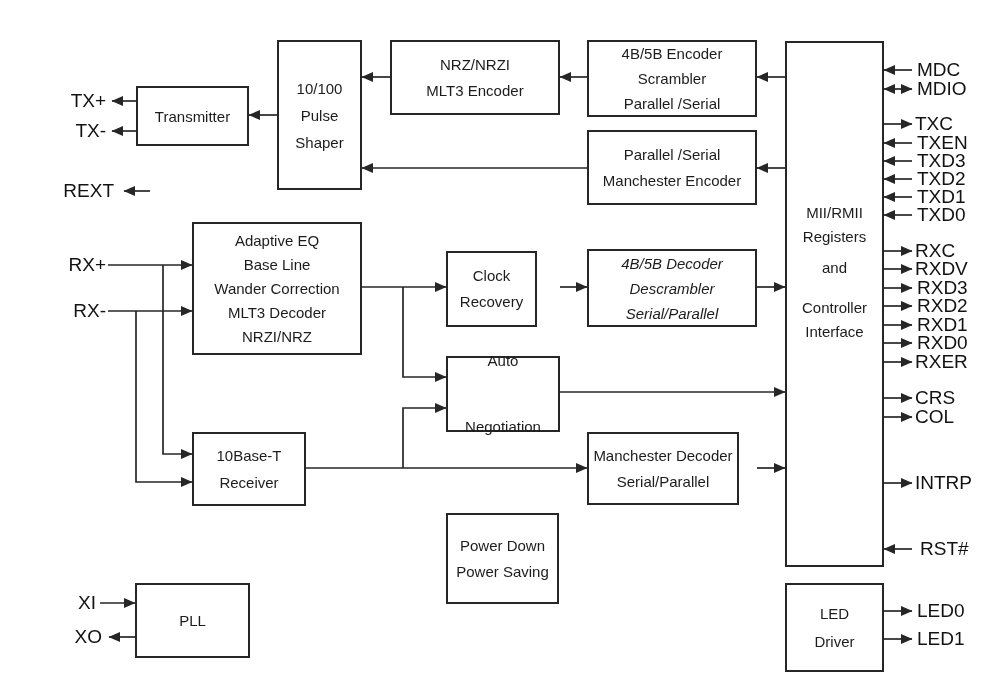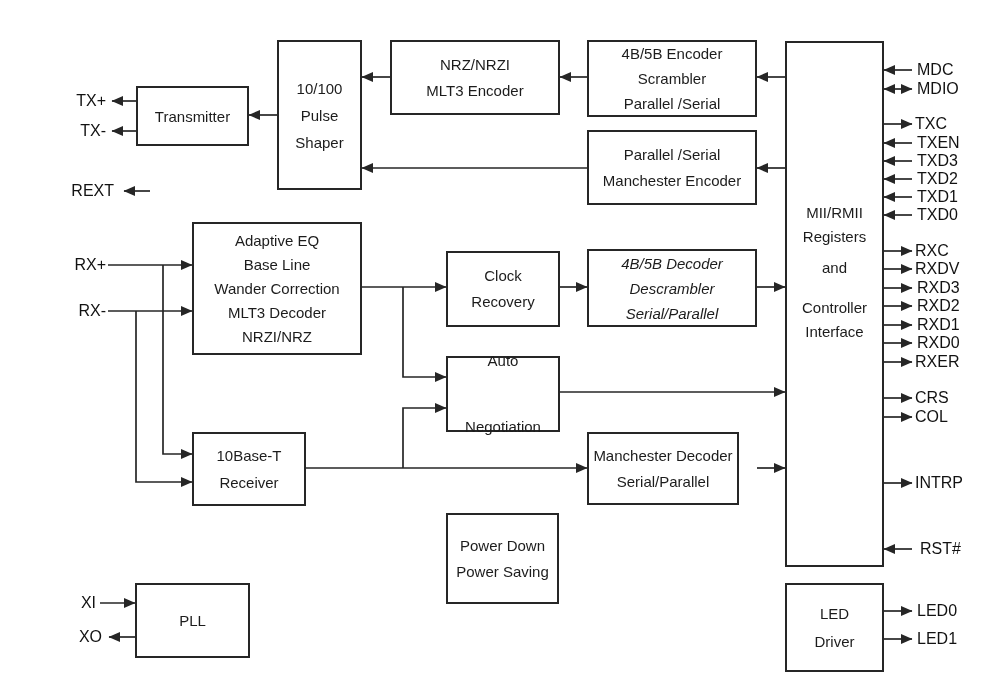--- a/index.html
+++ b/index.html
@@ -13,21 +13,21 @@
     border:2px solid #262626;
     display:flex;flex-direction:column;align-items:center;justify-content:center;
     text-align:center;font-size:15px;line-height:25px;color:#1c1c1c;
   }
   .box .ln{display:block;white-space:nowrap;}
   .box.mii{justify-content:flex-start;padding-top:158px;line-height:24px;font-size:15px;}
   .box.mii .gap-s{margin-top:7px;}
   .box.mii .gap-m{margin-top:16px;}
   .pin{
     position:absolute;transform:translateY(-50%);
-    font-size:16px;line-height:16px;color:#121212;white-space:nowrap;
+    font-size:19px;line-height:16px;color:#121212;white-space:nowrap;
   }
   .pin-l{text-align:right;}
   .pin-r{text-align:left;}
 </style>
 </head>
 <body>
 
 <div class="stage">
 
   <svg class="wires" viewBox="0 0 996 696">
@@ -126,21 +126,21 @@
   </div>
 
   <div class="box" style="left:192px;top:222px;width:170px;height:133px;line-height:24px;">
     <span class="ln">Adaptive EQ</span>
     <span class="ln">Base Line</span>
     <span class="ln">Wander Correction</span>
     <span class="ln">MLT3 Decoder</span>
     <span class="ln">NRZI/NRZ</span>
   </div>
 
-  <div class="box" style="left:446px;top:251px;width:114px;height:76px;line-height:26px;">
+  <div class="box" style="left:446px;top:251px;width:91px;height:76px;line-height:26px;">
     <span class="ln">Clock</span>
     <span class="ln">Recovery</span>
   </div>
 
   <div class="box" style="left:587px;top:249px;width:170px;height:78px;line-height:25px;font-style:italic;">
     <span class="ln">4B/5B Decoder</span>
     <span class="ln">Descrambler</span>
     <span class="ln">Serial/Parallel</span>
   </div>
 

